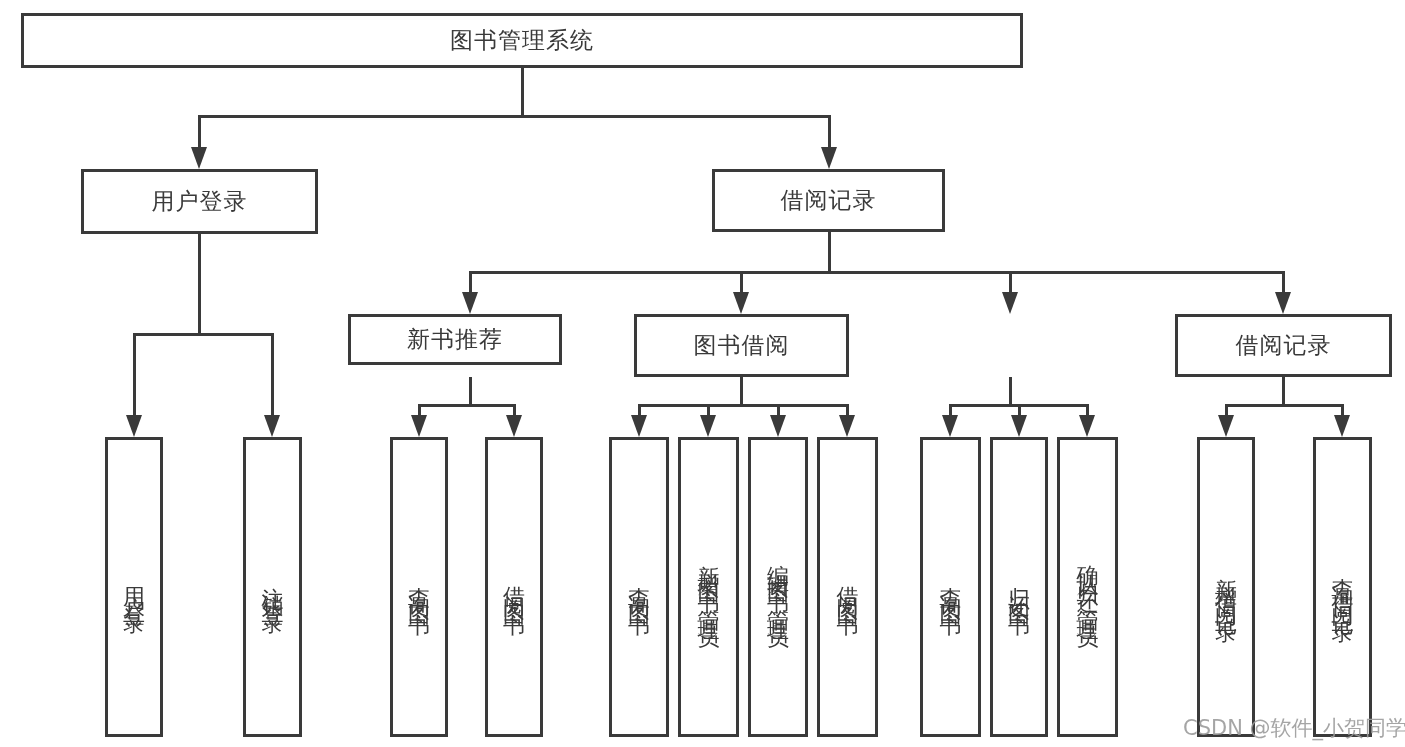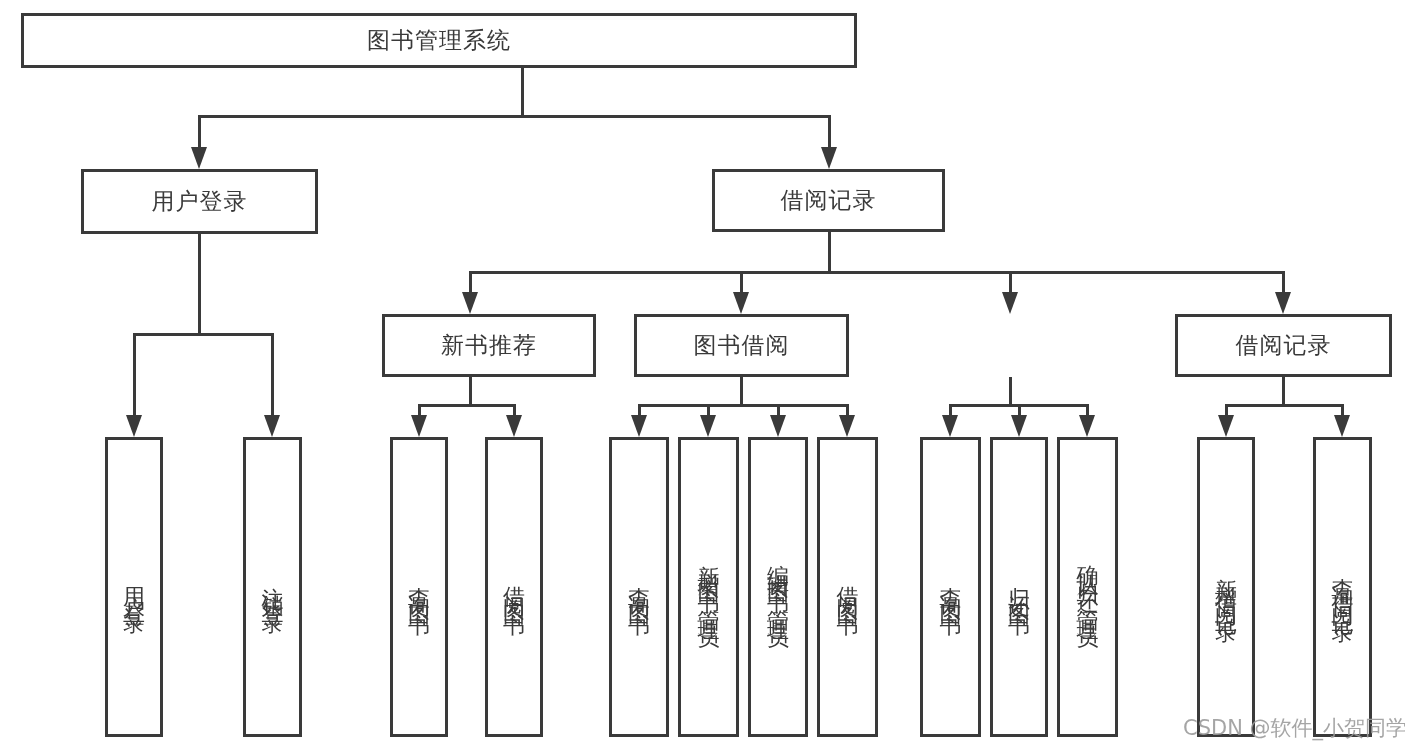--- a/index.html
+++ b/index.html
@@ -66,21 +66,21 @@
     opacity: 0.9;
     z-index: 5;
     white-space: nowrap;
   }
 </style>
 </head>
 <body>
 
 <div class="canvas">
 
-  <div class="node hnode" style="left:21px; top:13px; width:836px; height:55px;">
+  <div class="node hnode" style="left:21px; top:13px; width:1002px; height:55px;">
     <span>图书管理系统</span>
   </div>
 
   <div class="vline" style="left:521px; top:68px; height:49px;"></div>
   <div class="hline" style="left:198px; top:115px; width:633px;"></div>
   <div class="vline" style="left:198px; top:115px; height:34px;"></div>
   <div class="arrow-down" style="left:191px; top:147px;"></div>
   <div class="vline" style="left:828px; top:115px; height:34px;"></div>
   <div class="arrow-down" style="left:821px; top:147px;"></div>
 
@@ -102,21 +102,21 @@
   <div class="hline" style="left:469px; top:271px; width:816px;"></div>
   <div class="vline" style="left:469px; top:271px; height:25px;"></div>
   <div class="arrow-down" style="left:462px; top:292px;"></div>
   <div class="vline" style="left:740px; top:271px; height:25px;"></div>
   <div class="arrow-down" style="left:733px; top:292px;"></div>
   <div class="vline" style="left:1009px; top:271px; height:25px;"></div>
   <div class="arrow-down" style="left:1002px; top:292px;"></div>
   <div class="vline" style="left:1282px; top:271px; height:25px;"></div>
   <div class="arrow-down" style="left:1275px; top:292px;"></div>
 
-  <div class="node hnode" style="left:382px; top:314px; width:214px; height:63px;">
+  <div class="node hnode" style="left:348px; top:314px; width:214px; height:51px;">
     <span>新书推荐</span>
   </div>
   <div class="node hnode" style="left:634px; top:314px; width:215px; height:63px;">
     <span>图书借阅</span>
   </div>
   <div class="node hnode" style="left:1175px; top:314px; width:217px; height:63px;">
     <span>借阅记录</span>
   </div>
 
   <div class="vline" style="left:469px; top:377px; height:30px;"></div>

